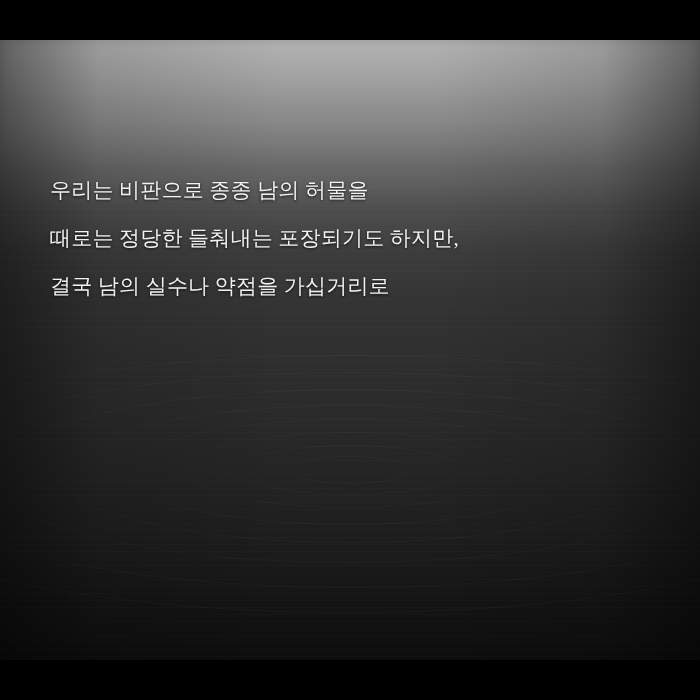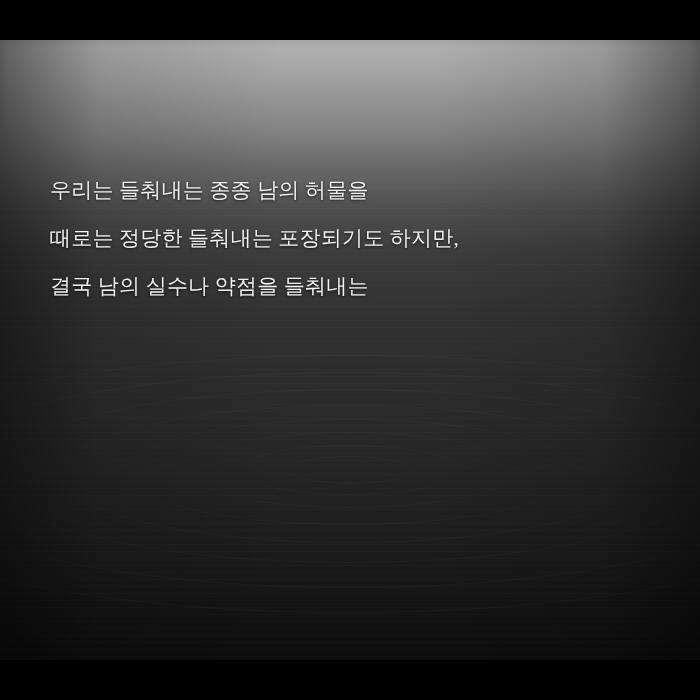--- a/index.html
+++ b/index.html
@@ -163,18 +163,18 @@
     <div class="ripple" style="left:350px; top:440px; width:880px;  height:214px;"></div>
     <div class="ripple" style="left:350px; top:444px; width:1040px; height:256px;"></div>
   </div>
 
   <div class="bg-layer vignette-h"></div>
 
   <div class="bg-layer band-top"></div>
   <div class="bg-layer band-bottom"></div>
 
   <div id="quote">
-    <div class="line">우리는 들춰내는 종종 남의 허물을</div>
+    <div class="line">우리는 비판으로 종종 남의 허물을</div>
     <div class="line">때로는 정당한 들춰내는 포장되기도 하지만,</div>
-    <div class="line">결국 남의 실수나 약점을 들춰내는</div>
+    <div class="line">결국 남의 실수나 약점을 가십거리로</div>
   </div>
 
 </div>
 
 </body></html>

